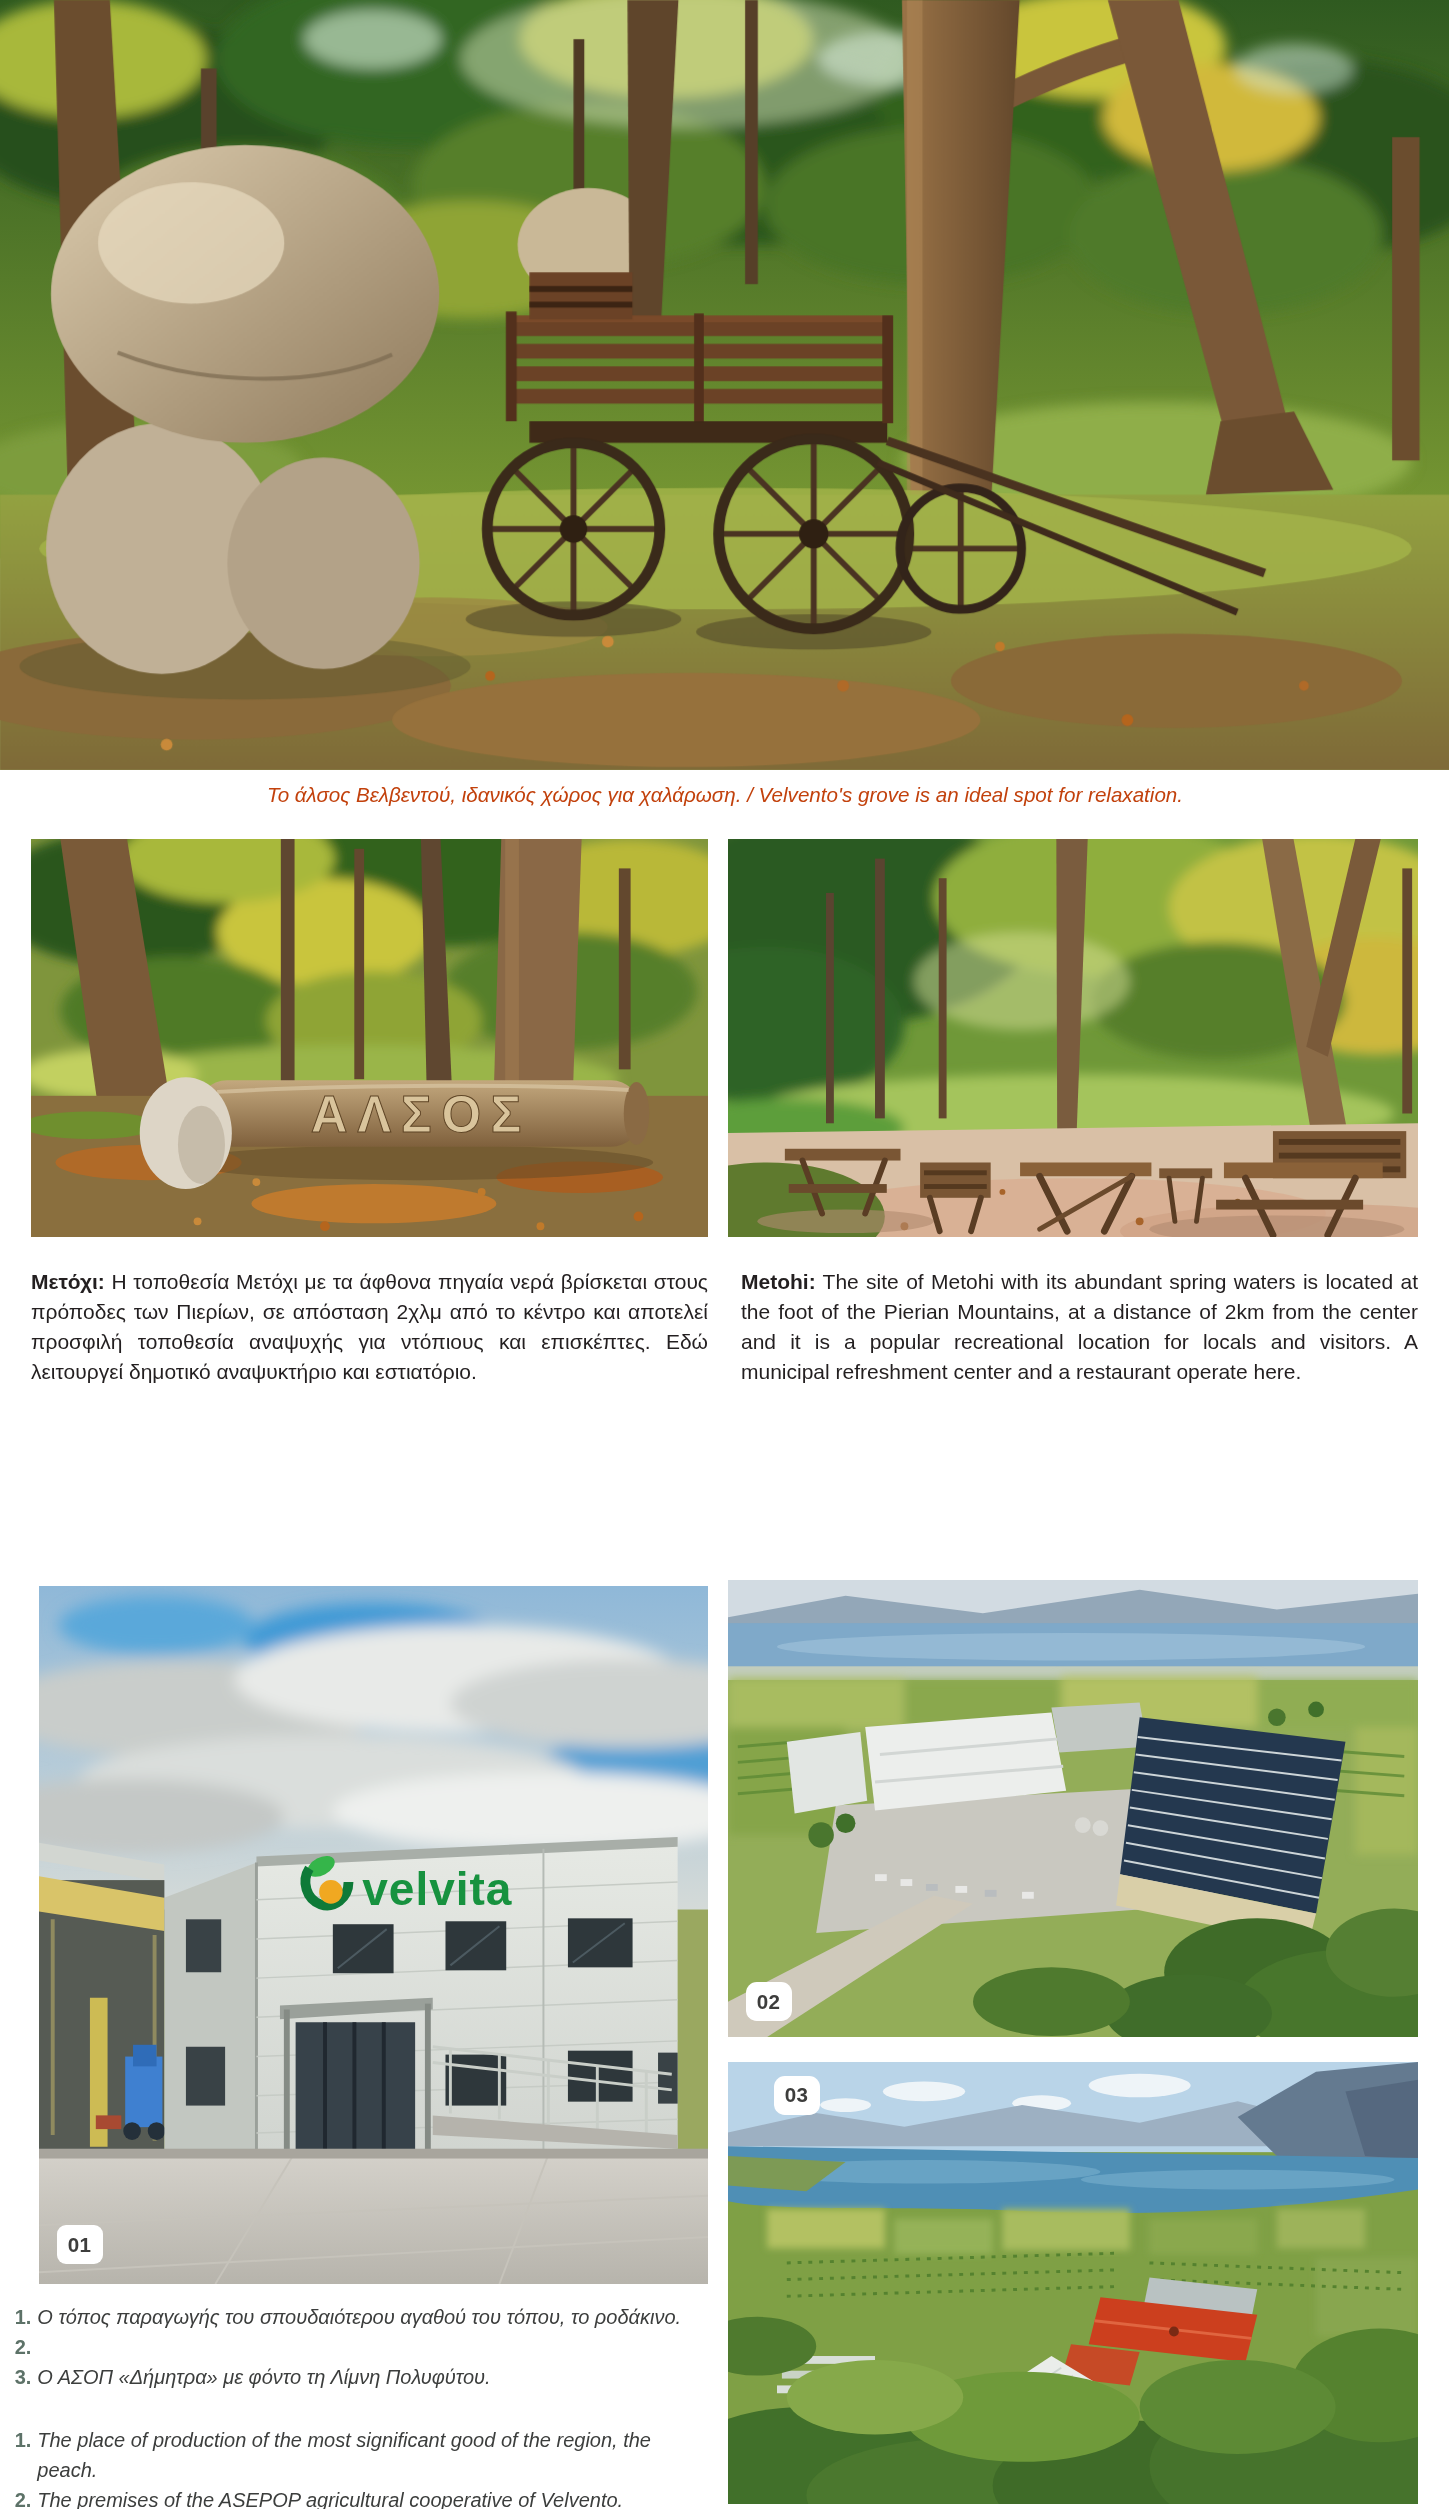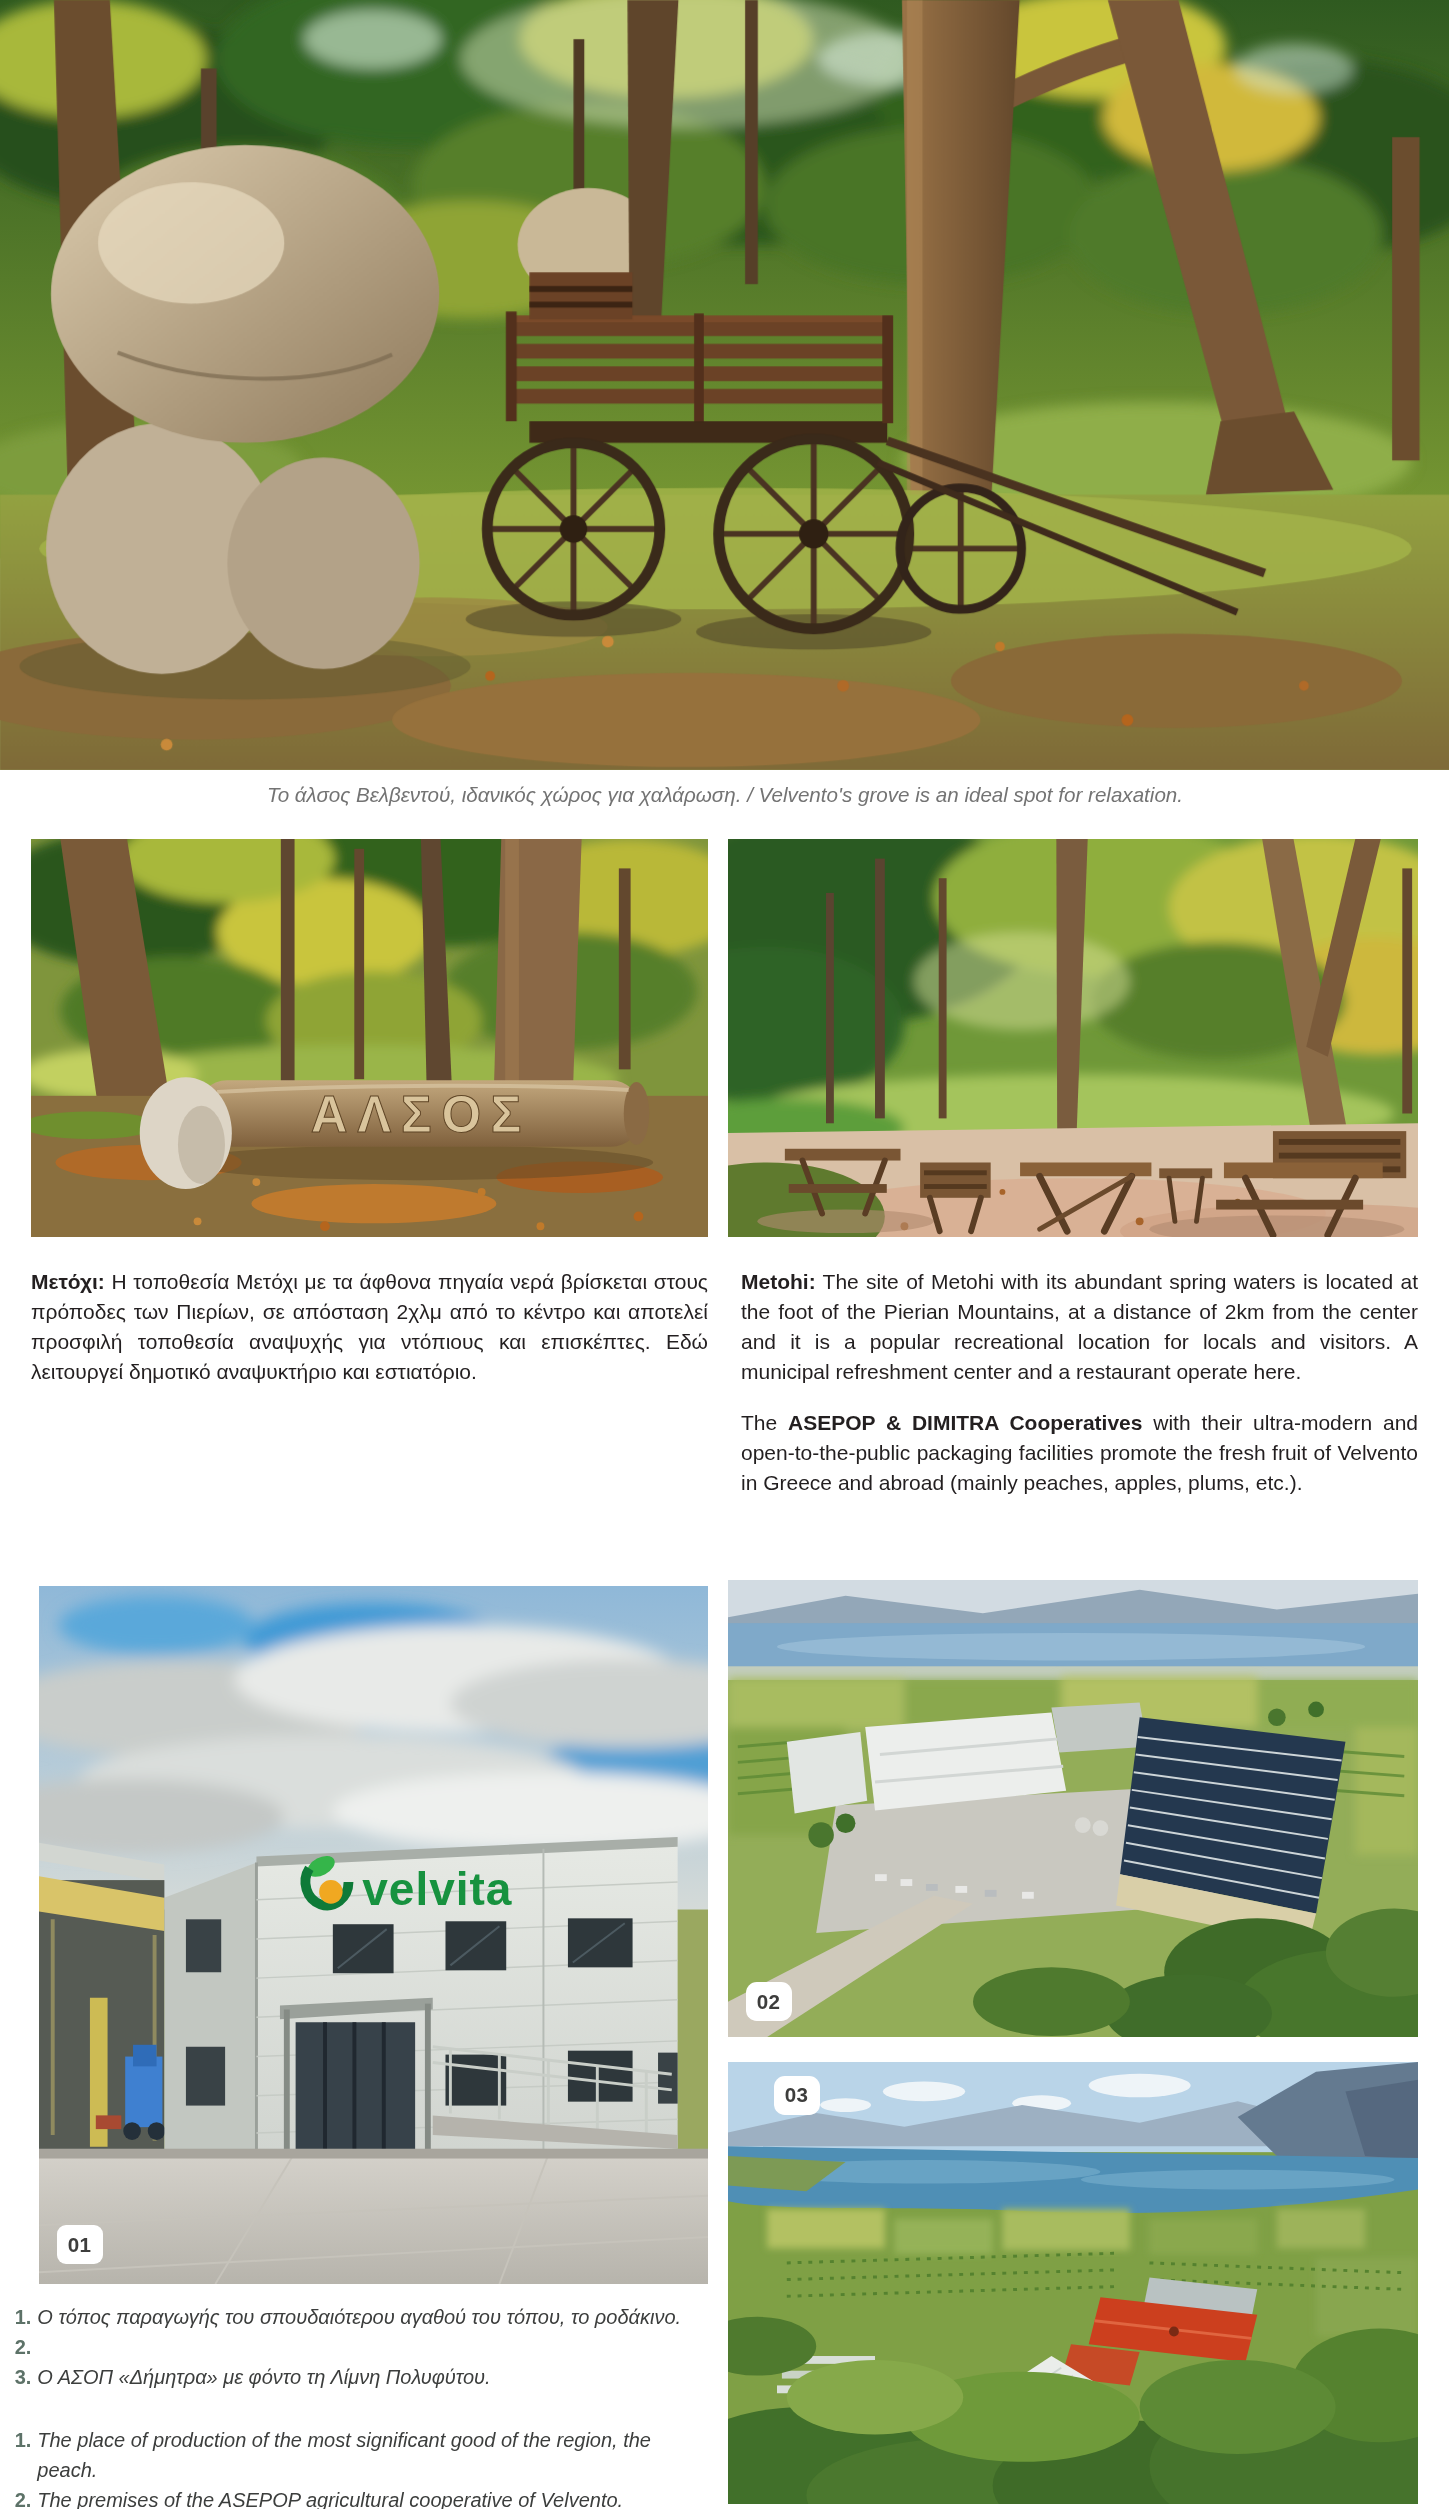--- a/index.html
+++ b/index.html
@@ -5,21 +5,21 @@
   html,body{margin:0;padding:0;background:#ffffff;}
   body{width:1450px;height:2509px;position:relative;overflow:hidden;
        font-family:"Liberation Sans",sans-serif;color:#231f20;}
   .photo{position:absolute;overflow:hidden;background:#9aa860;}
   .photo svg{display:block;width:100%;height:100%;}
   .badge{position:absolute;background:#ffffff;border-radius:10.8px;width:46px;height:39px;
          display:flex;align-items:center;justify-content:center;
          font-weight:bold;font-size:20.6px;color:#3d3d3c;letter-spacing:0.5px;}
   #hero{left:0;top:0;width:1450px;height:770px;}
   #hero-caption{position:absolute;left:0;top:783px;width:1450px;text-align:center;
-                font-style:italic;font-size:20.6px;color:#737373;}
+                font-style:italic;font-size:20.6px;color:#c2410c;}
   #mid-left{left:31px;top:839px;width:677px;height:398px;}
   #mid-right{left:728px;top:839px;width:690px;height:398px;}
   .col{position:absolute;top:1267px;width:677px;font-size:21px;line-height:30px;
        text-align:justify;}
   #col-greek{left:31px;}
   #col-english{left:741px;}
   .col p{margin:0 0 20.6px 0;}
   .col b{font-weight:bold;}
   #photo01{left:39px;top:1586px;width:669px;height:698px;}
   #photo02{left:728px;top:1580px;width:690px;height:457px;}
@@ -287,21 +287,20 @@
   <line x1="484" y1="346" x2="478" y2="390" stroke="#5a3d24" stroke-width="5"></line>
  </g>
 </svg>
 </div>
 
 <div class="col" id="col-greek">
  <p><b>Μετόχι:</b><span> Η τοποθεσία Μετόχι με τα άφθονα πηγαία νερά βρίσκεται στους πρόποδες των Πιερίων, σε απόσταση 2χλμ από το κέντρο και αποτελεί προσφιλή τοποθεσία αναψυχής για ντόπιους και επισκέπτες. Εδώ λειτουργεί δημοτικό αναψυκτήριο και εστιατόριο.</span></p>
 </div>
 <div class="col" id="col-english">
  <p><b>Metohi:</b><span> The site of Metohi with its abundant spring waters is located at the foot of the Pierian Mountains, at a distance of 2km from the center and it is a popular recreational location for locals and visitors. A municipal refreshment center and a restaurant operate here.</span></p>
- <p><span>The </span><b>ASEPOP &amp; DIMITRA Cooperatives</b><span> with their ultra-modern and open-to-the-public packaging facilities promote the fresh fruit of Velvento in Greece and abroad (mainly peaches, apples, plums, etc.).</span></p>
 </div>
 
 <div class="photo" id="photo01">
 <svg viewBox="0 0 683 712" preserveAspectRatio="none">
  <defs>
   <linearGradient id="v1Sky" x1="0" y1="0" x2="0" y2="1">
    <stop offset="0" stop-color="#8fb8d8"></stop>
           <stop offset="1" stop-color="#d4dad8"></stop>
   </linearGradient>
   <linearGradient id="v1Face" x1="0" y1="0" x2="0" y2="1">

